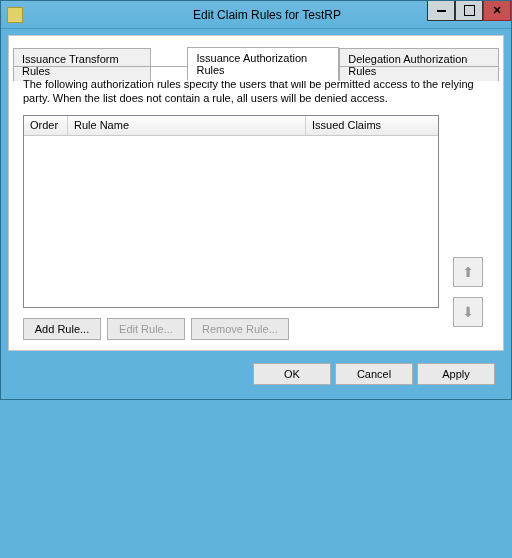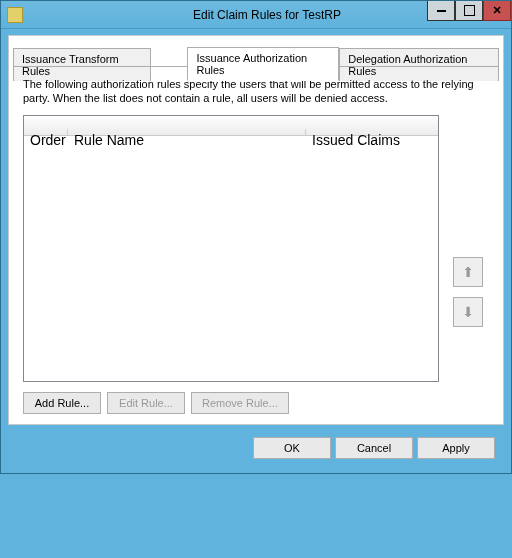--- a/index.html
+++ b/index.html
@@ -6,21 +6,21 @@
     body {
       font-family: "Segoe UI", Tahoma, sans-serif;
       font-size: 11px;
       background: #5fb3dc;
       width: 512px;
       height: 558px;
       overflow: hidden;
     }
     .window {
       width: 512px;
-      height: 474px;
+      height: 400px;
       background: #5fb3dc;
       border: 1px solid #2a6f8f;
       position: relative;
     }
     .titlebar {
       height: 28px;
       display: flex;
       align-items: center;
       position: relative;
       background: linear-gradient(#6db9e0, #5fb3dc);
@@ -114,23 +114,22 @@
     }
     .lv-header {
       display: flex;
       height: 20px;
       background: linear-gradient(#fdfdfd, #ececec);
       border-bottom: 1px solid #c9c9c9;
     }
     .lv-col {
       border-right: 1px solid #d0d0d0;
       padding: 3px 6px;
-      font-size: 14px;
+      font-size: 11px;
       color: #000;
-      margin-top: 13px;
     }
     .lv-col.order { width: 44px; }
     .lv-col.name { flex: 1; }
     .lv-col.claims { width: 132px; border-right:none;}
     .side-buttons {
       position: absolute;
       right: 16px;
       top: 190px;
       display: flex;
       flex-direction: column;

